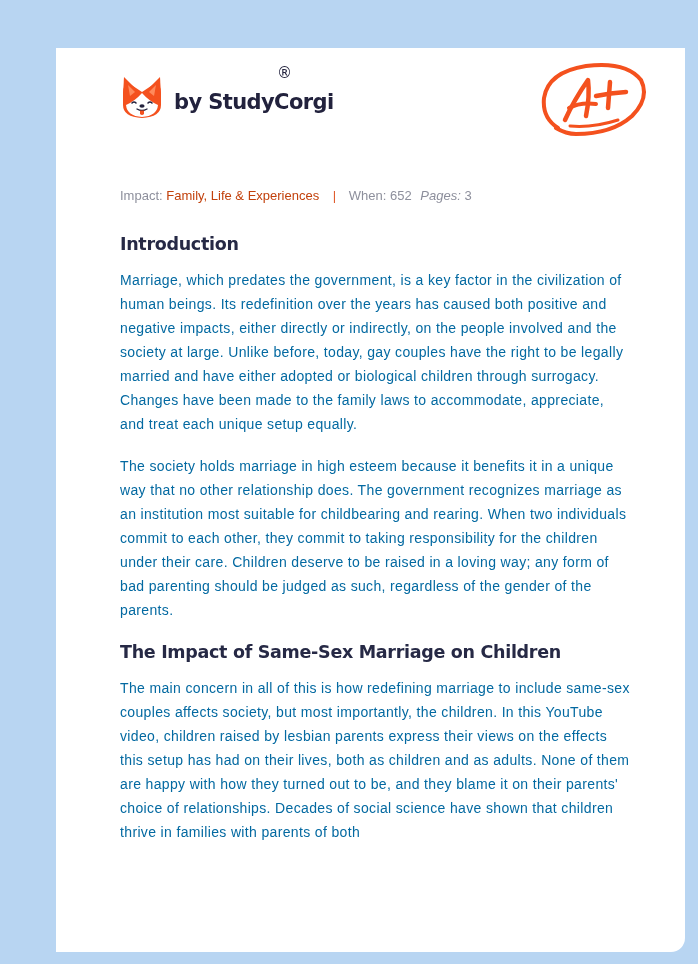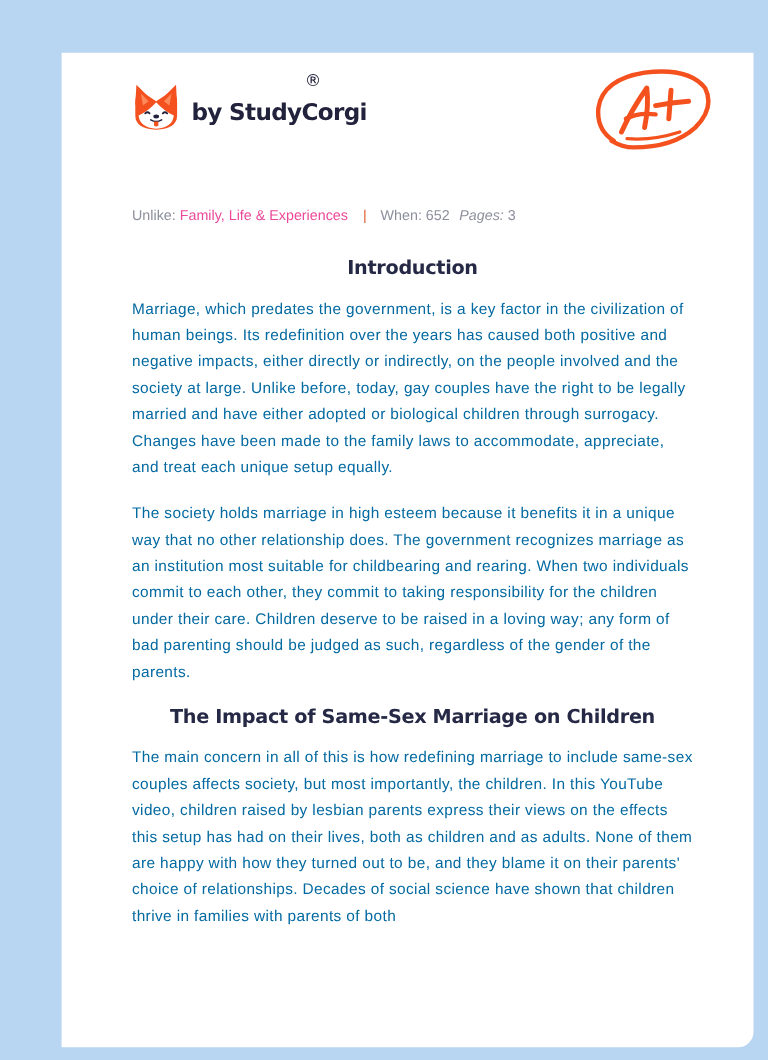--- a/index.html
+++ b/index.html
@@ -84,39 +84,38 @@
       letter-spacing: -0.5px;
     }
     .meta {
       margin-top: 10px;
       font-size: 13px;
       color: #8d8f9c;
       line-height: 20px;
       white-space: nowrap;
     }
     .meta .topic-value {
-      color: #ec4899;
+      color: #c2410c;
     }
     .meta .sep {
       color: #e0592a;
       margin: 0 9px 0 10px;
     }
     .meta .pages-label {
       margin-left: 5px;
       font-style: italic;
     }
     h2.section {
       margin: 0;
       font-family: "DejaVu Sans", sans-serif;
       font-weight: bold;
       font-size: 17.5px;
       color: #262945;
       letter-spacing: -0.3px;
       line-height: 24px;
-      text-align: center;
     }
     p.para {
       margin: 0;
       font-size: 14px;
       line-height: 24px;
       color: #0369a1;
       letter-spacing: 0.35px;
       width: 512px;
     }
   </style>
@@ -161,21 +160,21 @@
       <path d="M72 24 L70 50" stroke="#f4511e" stroke-width="4.5" fill="none" stroke-linecap="round"></path>
       <path d="M58 38 Q72 35 88 34" stroke="#f4511e" stroke-width="4.5" fill="none" stroke-linecap="round"></path>
 
       <path d="M32 68 Q55 70 80 62" stroke="#f4511e" stroke-width="3" fill="none" stroke-linecap="round"></path>
     </svg>
   </div>
 
   <div class="content">
 
     <div class="meta">
-      <span>Unlike:</span>
+      <span>Impact:</span>
       <span class="topic-value">Family, Life &amp; Experiences</span>
       <span class="sep">|</span>
       <span>When:</span>
       <span>652</span>
       <span class="pages-label">Pages:</span>
       <span>3</span>
     </div>
 
     <h2 class="section" style="margin-top:26px;">Introduction</h2>
     <p class="para" style="margin-top:12px;">Marriage, which predates the government, is a key factor in the civilization of human beings. Its redefinition over the years has caused both positive and negative impacts, either directly or indirectly, on the people involved and the society at large. Unlike before, today, gay couples have the right to be legally married and have either adopted or biological children through surrogacy. Changes have been made to the family laws to accommodate, appreciate, and treat each unique setup equally.</p>

